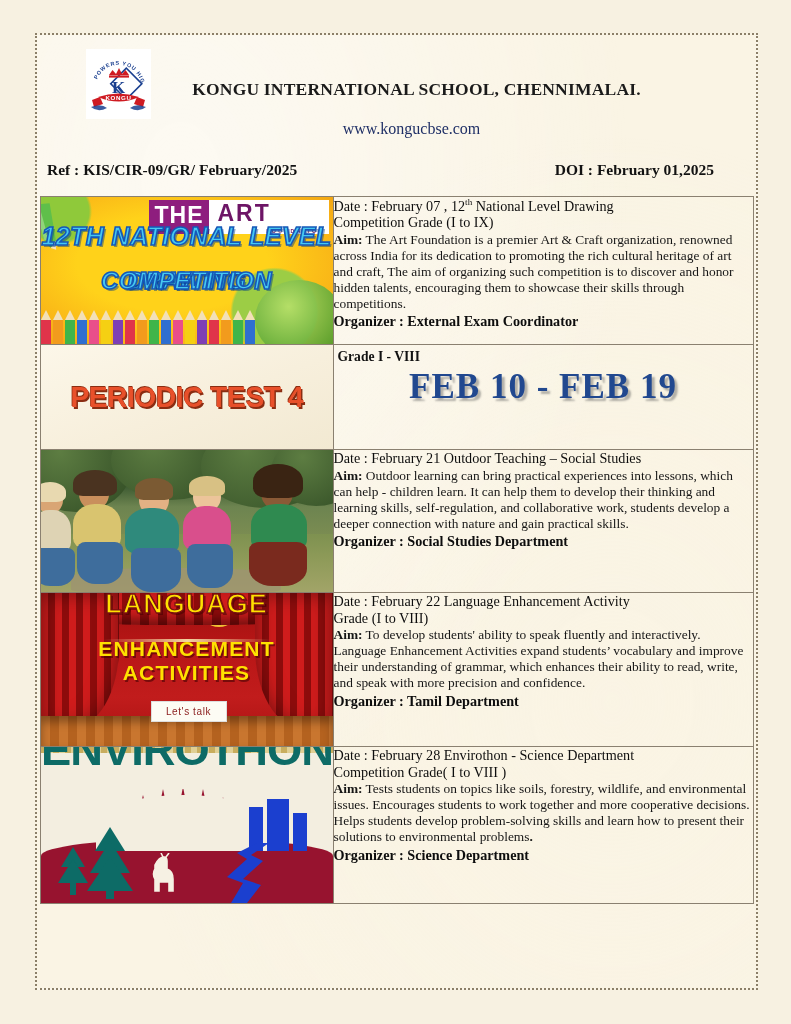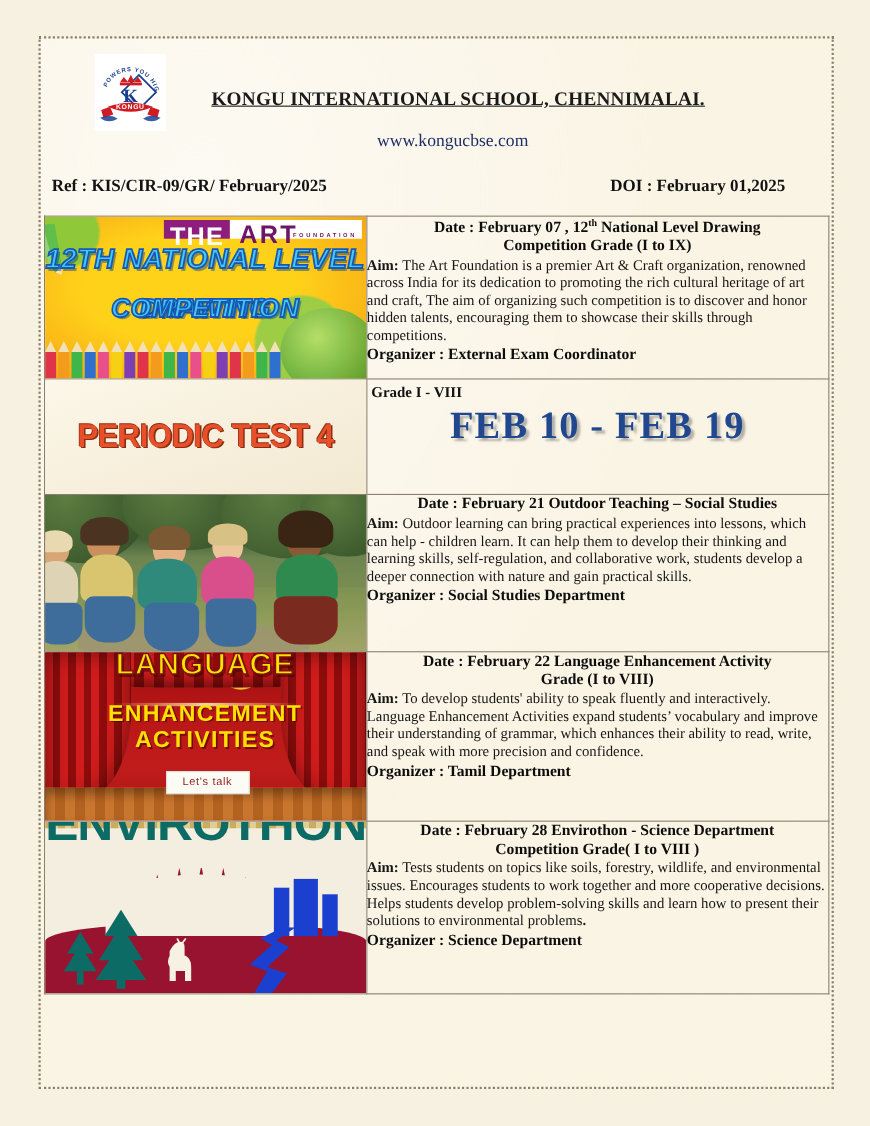--- a/index.html
+++ b/index.html
@@ -30,21 +30,20 @@
   }
   .logo-svg{display:block;width:65px;height:70px;}
   .school-name{
     text-align:center;
     font-weight:bold;
     font-size:17.5px;
     color:#1a1a1a;
     letter-spacing:.2px;
     padding-top:34px;
     padding-left:40px;
-    text-decoration:underline;
   }
   .website{
     text-align:center;
     font-size:16px;
     color:#1f2f66;
     padding-top:20px;
     padding-left:30px;
   }
   .refrow{
     display:flex;
@@ -87,25 +86,24 @@
     vertical-align:top;
     padding:0;
   }
   .col-img{width:292px;}
   .col-txt{width:419px;}
 
   .imgcell{position:relative;overflow:hidden;padding:0;line-height:0;}
   .txtcell{padding:4px 7px 4px 7px;}
 
   .ev-title{
-    font-weight:bold;
+    font-weight:normal;
     font-size:14.2px;
     line-height:1.17;
     color:#0d0d0d;
-    text-align:center;
   }
   .ev-aim{
     font-size:13.4px;
     line-height:1.2;
     color:#161616;
     margin-top:1px;
   }
   .ev-aim b{font-weight:bold;}
   .ev-org{
     font-weight:bold;
@@ -124,21 +122,21 @@
       radial-gradient(circle at 6% 10%, #8fc93a 0 10%, rgba(143,201,58,0) 11%),
       radial-gradient(ellipse at 45% 45%, #ffd21a 0 42%, #f9b417 75%, #f0a010 100%);
     position:relative;
   }
   .art-pencil{
     position:absolute;left:-4px;top:-2px;width:44px;height:52px;
     transform:rotate(-28deg);
   }
   .art-logo{
     position:absolute;left:108px;top:3px;
-    width:180px;height:17px;
+    width:180px;height:34px;
     display:flex;align-items:stretch;
   }
   .art-the{
     background:#8e1e7e;color:#ffffff;
     font-family:"Liberation Sans",sans-serif;
     font-weight:bold;font-size:23px;line-height:30px;
     padding:0 5px 0 6px;letter-spacing:1px;
   }
   .art-art{
     background:#ffffff;color:#6d1566;

